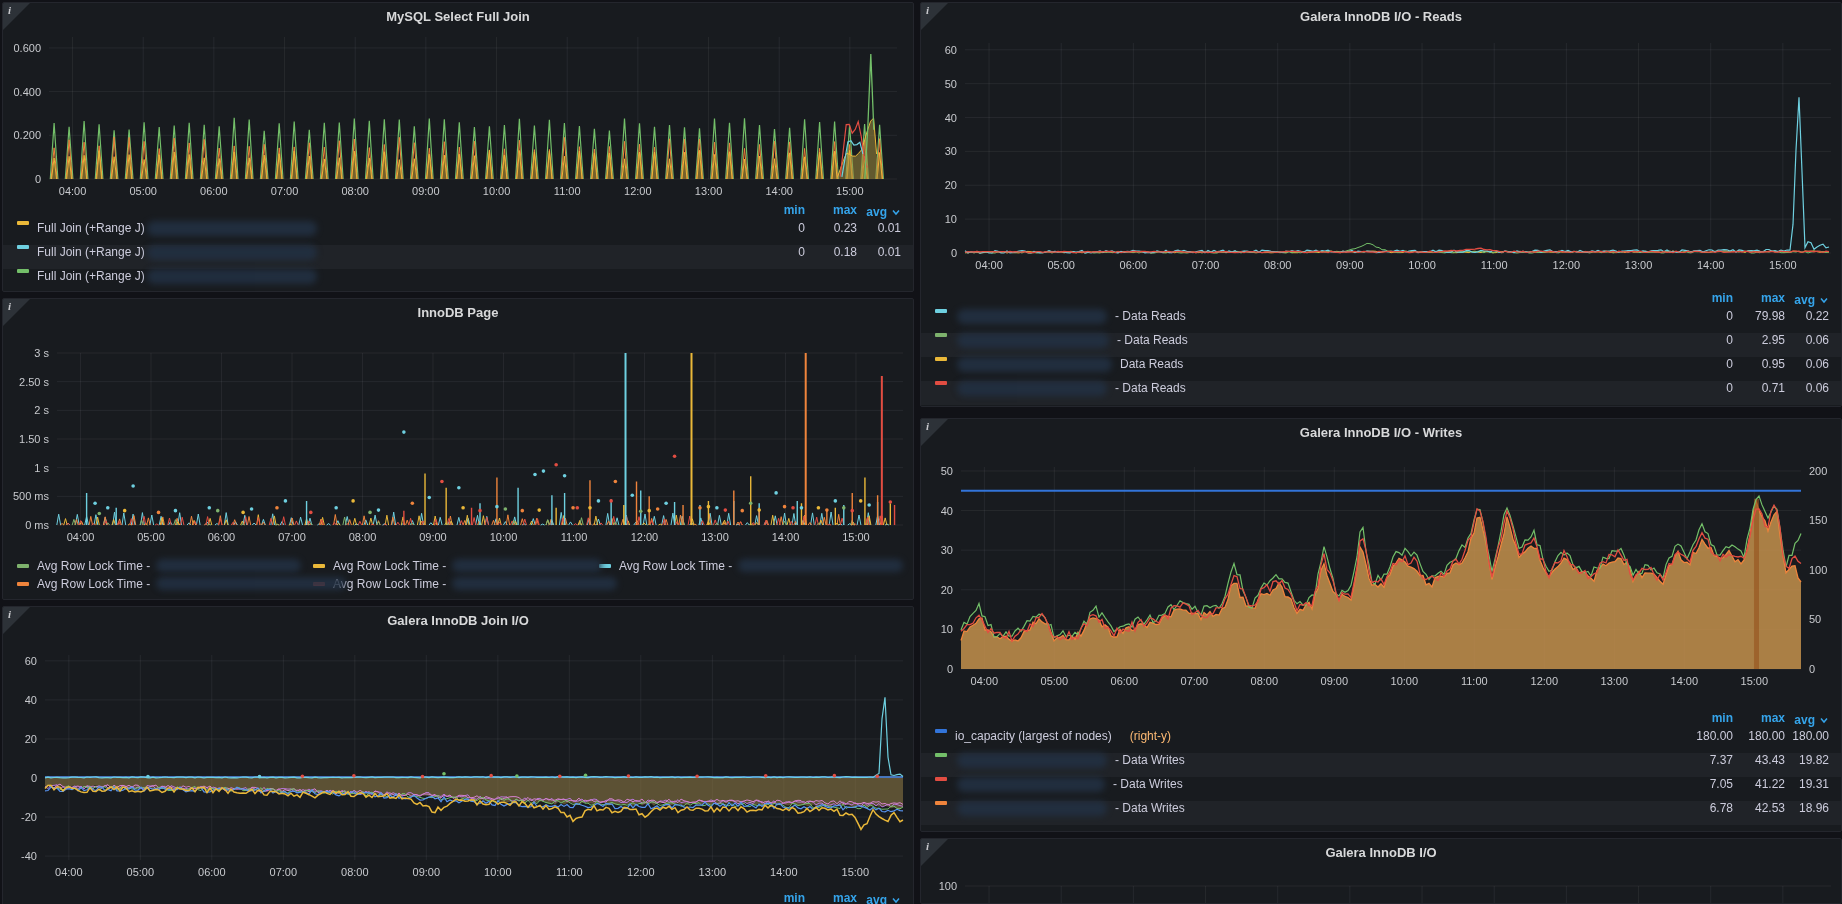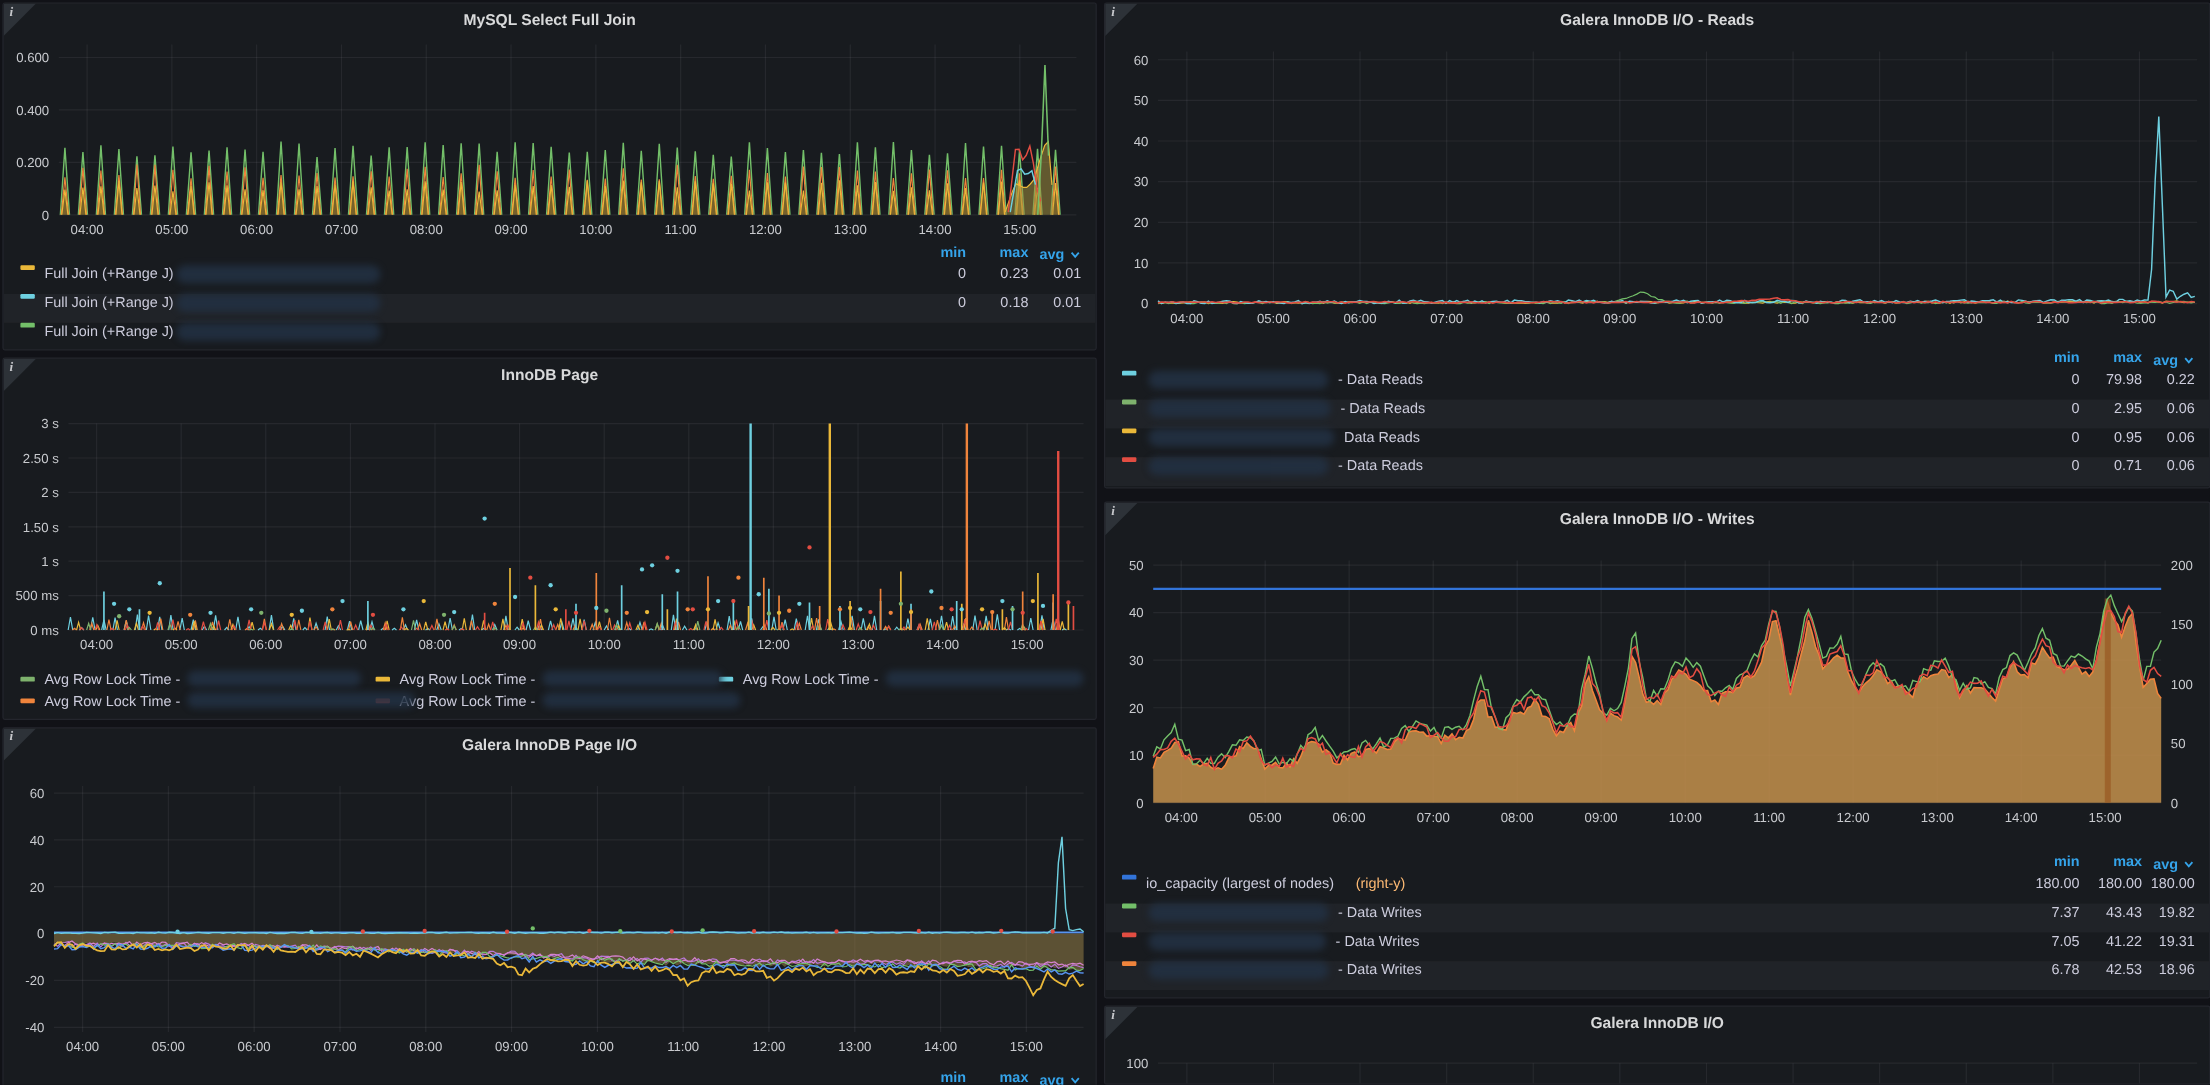--- a/index.html
+++ b/index.html
@@ -312,21 +312,21 @@
         <div class="lbl">Avg Row Lock Time -</div>
         <div class="blob" style="width: 165px;"></div>
       </div>
     </div>
 </div>
 
 <div class="panel" style="left:2px;top:606px;width:910px;height:298px">
   <div class="info-corner">
       <span>i</span>
     </div>
-  <div class="panel-title">Galera InnoDB Page I/O</div>
+  <div class="panel-title">Galera InnoDB Join I/O</div>
   <div class="chart" style="top:0;height:278px">
       <svg viewBox="0 0 910 278" width="910" height="278">
         <line x1="42" y1="53.85714285714286" x2="900" y2="53.85714285714286" stroke="rgba(204,204,220,0.08)" stroke-width="1"></line>
         <text x="34" y="57.85714285714286" text-anchor="end">60</text>
         <line x1="42" y1="92.9047619047619" x2="900" y2="92.9047619047619" stroke="rgba(204,204,220,0.08)" stroke-width="1"></line>
         <text x="34" y="96.9047619047619" text-anchor="end">40</text>
         <line x1="42" y1="131.95238095238096" x2="900" y2="131.95238095238096" stroke="rgba(204,204,220,0.08)" stroke-width="1"></line>
         <text x="34" y="135.95238095238096" text-anchor="end">20</text>
         <line x1="42" y1="171" x2="900" y2="171" stroke="rgba(204,204,220,0.08)" stroke-width="1"></line>
         <text x="34" y="175" text-anchor="end">0</text>

